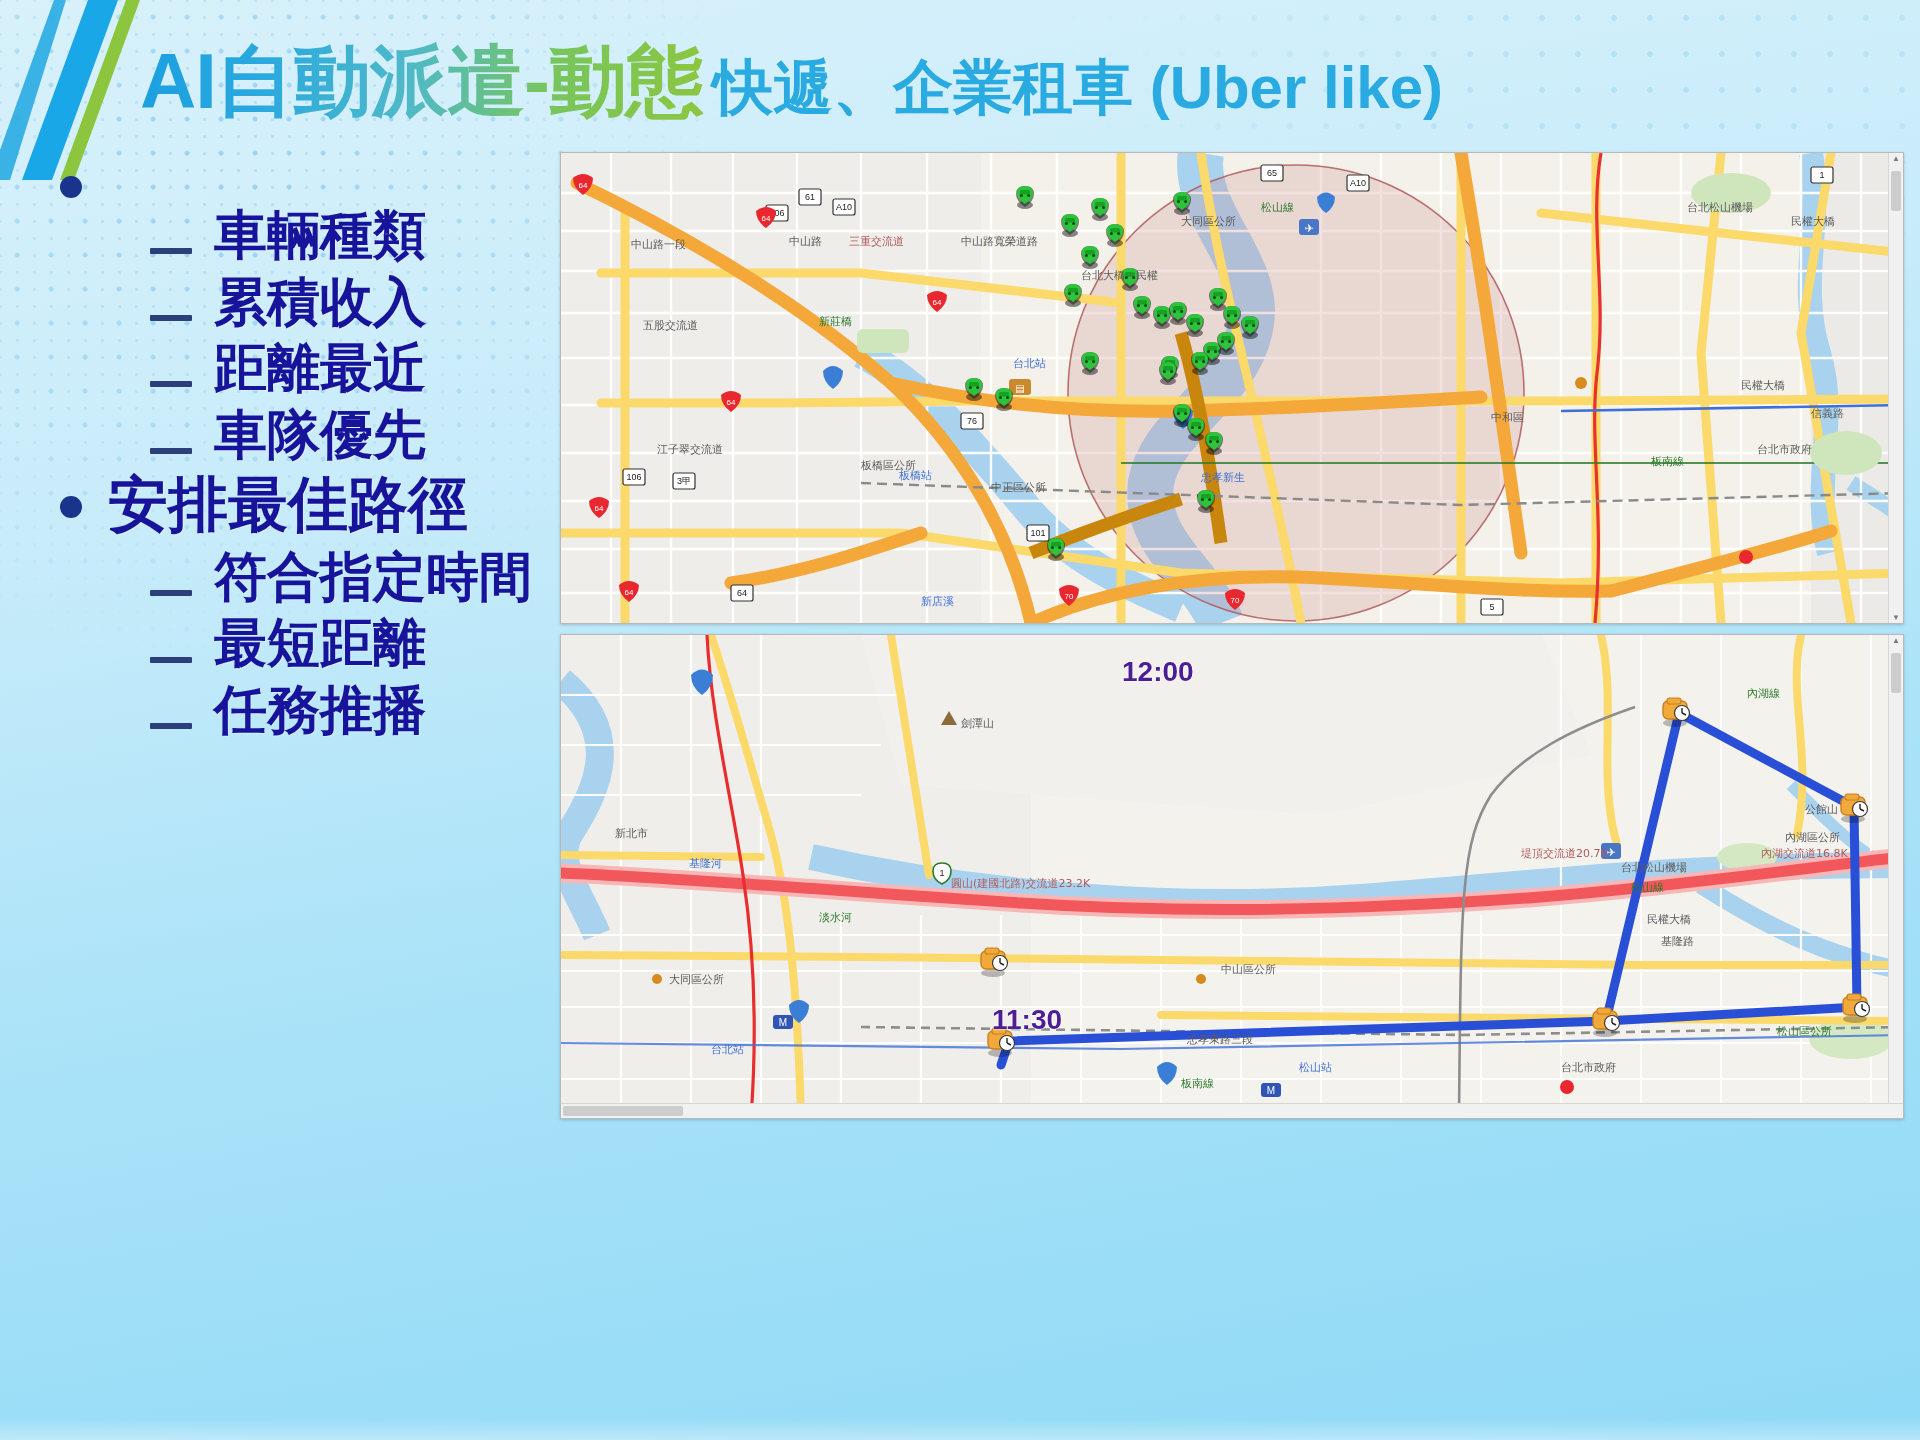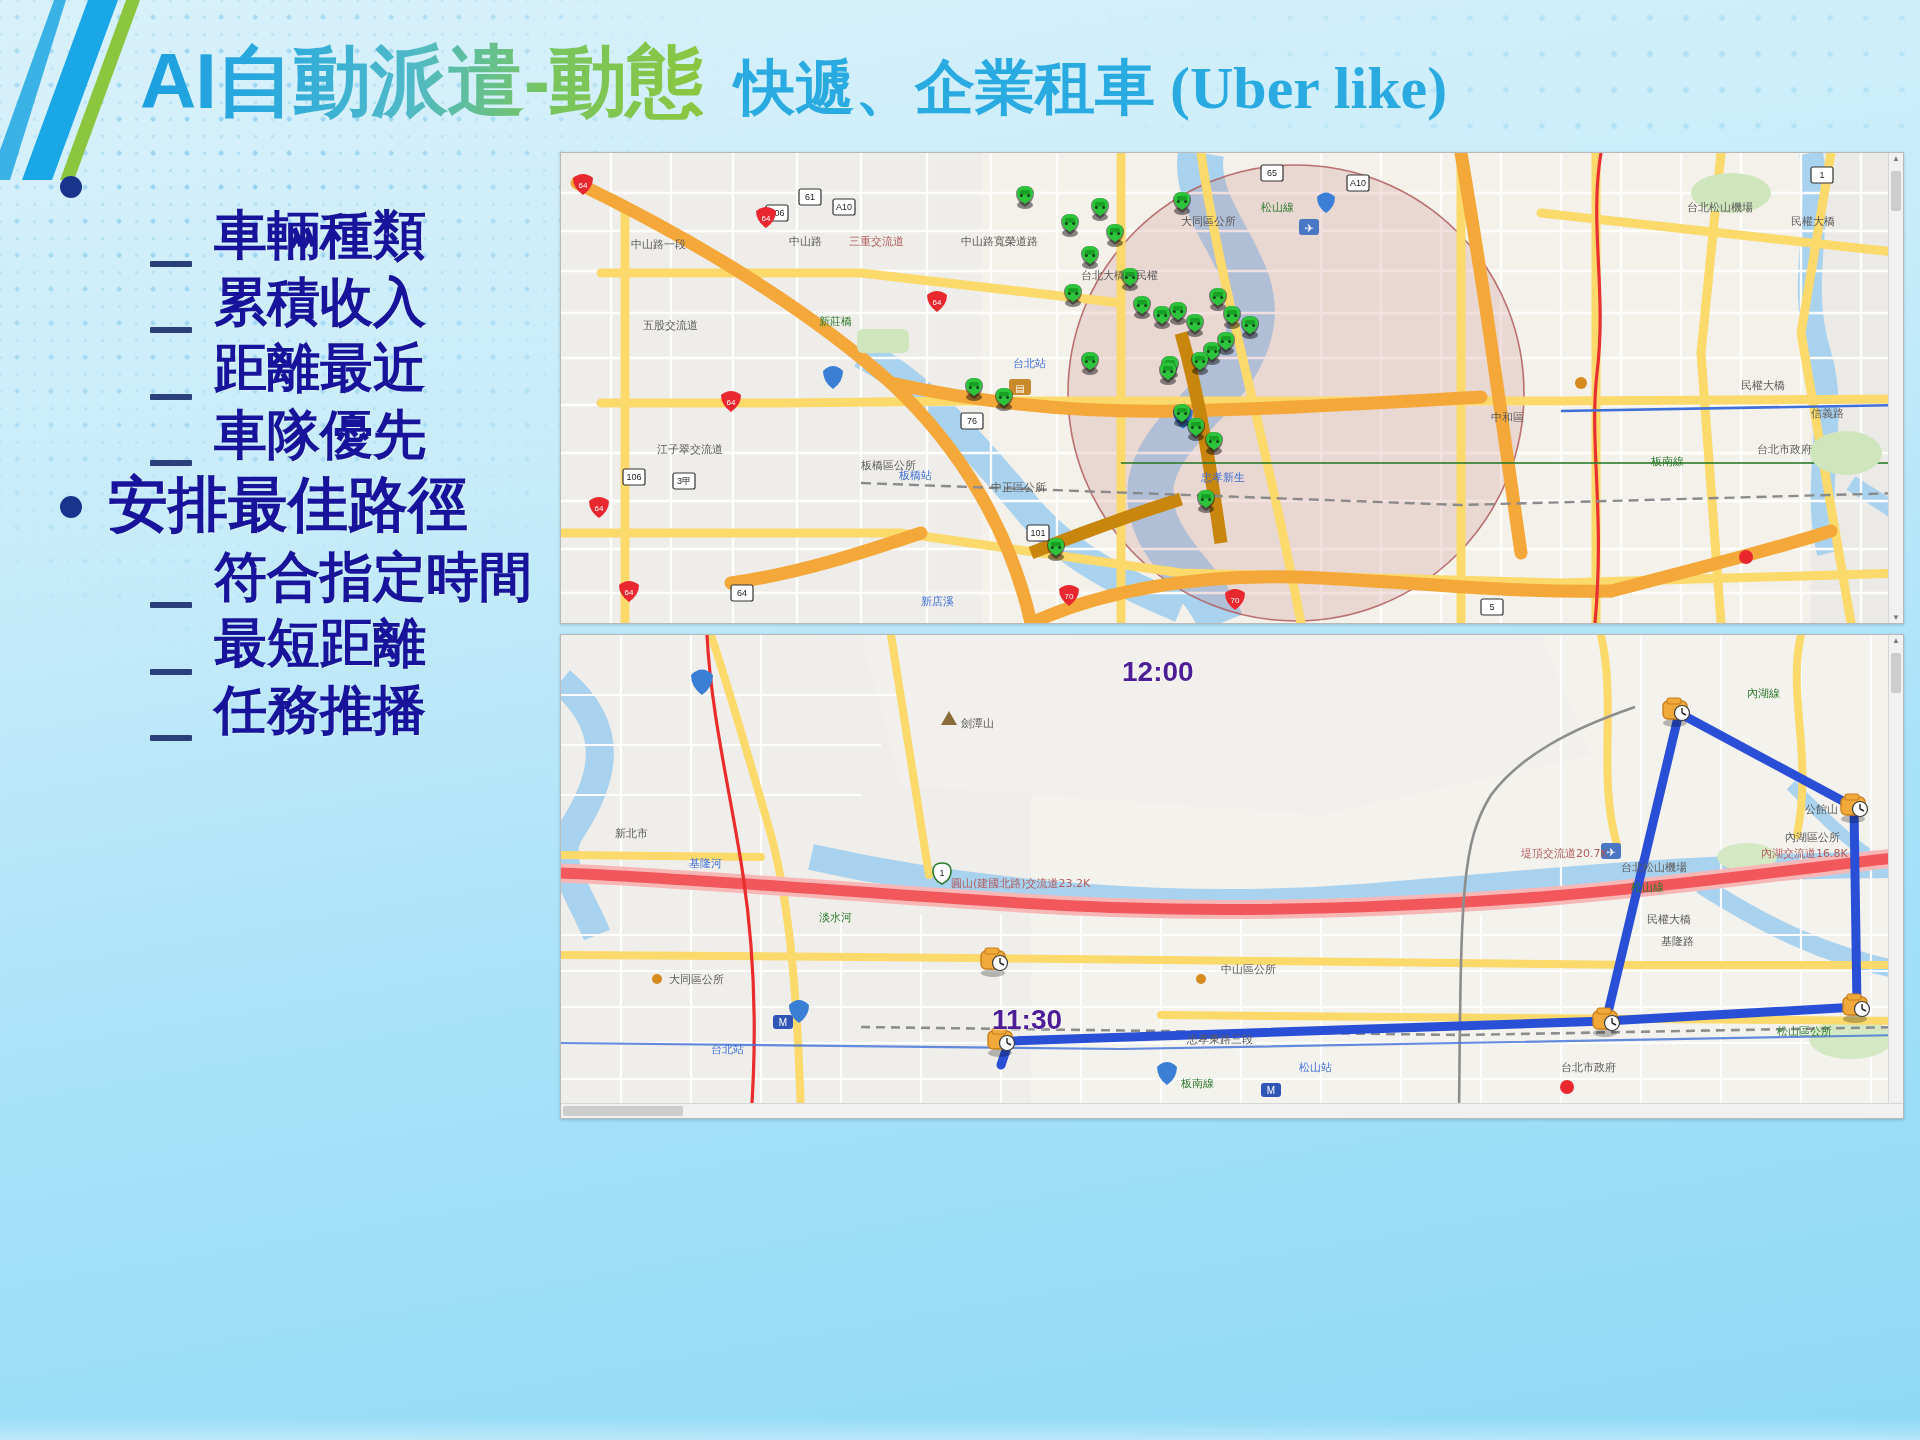--- a/index.html
+++ b/index.html
@@ -36,33 +36,33 @@
   #title-bar{position:absolute;left:140px;top:30px;white-space:nowrap;}
   #main-title{
     font-size:78px;font-weight:bold;letter-spacing:-1px;
     background:linear-gradient(95deg,#1a9fe0 0%,#2aa9de 22%,#4fb9c8 48%,#77c55e 72%,#8cc63f 100%);
     -webkit-background-clip:text;background-clip:text;color:transparent;
     display:inline-block;vertical-align:baseline;
     text-shadow:none;
   }
   #sub-title{
     font-size:60px;font-weight:bold;color:#29abe2;
-    display:inline-block;vertical-align:baseline;margin-left:32px;font-family:Liberation Serif, serif;
+    display:inline-block;vertical-align:baseline;margin-left:10px;
   }
 
   
   #bullets{position:absolute;left:38px;top:150px;width:520px;}
   .lvl1{display:flex;align-items:flex-start;margin:0 0 6px 0;}
   .lvl1 .dot{
     width:22px;height:22px;border-radius:50%;background:#18348c;
     margin:26px 26px 0 22px;flex:0 0 auto;
   }
   .lvl1 .t{font-size:60px;font-weight:bold;color:#17149b;line-height:1.16;
     text-shadow:1px 1px 0 rgba(255,255,255,.35);}
-  .lvl2{display:flex;align-items:flex-end;margin:0 0 4px 0;}
+  .lvl2{display:flex;align-items:center;margin:0 0 4px 0;}
   .lvl2 .dash{
     width:42px;height:6px;background:#2b3f7a;border-radius:1px;
     margin:32px 22px 0 112px;flex:0 0 auto;
   }
   .lvl2 .t{font-size:53px;font-weight:bold;color:#17149b;line-height:1.18;
     text-shadow:1px 1px 0 rgba(255,255,255,.3);}
 
   
   .map-frame{
     position:absolute;background:#f2efe9;overflow:hidden;

